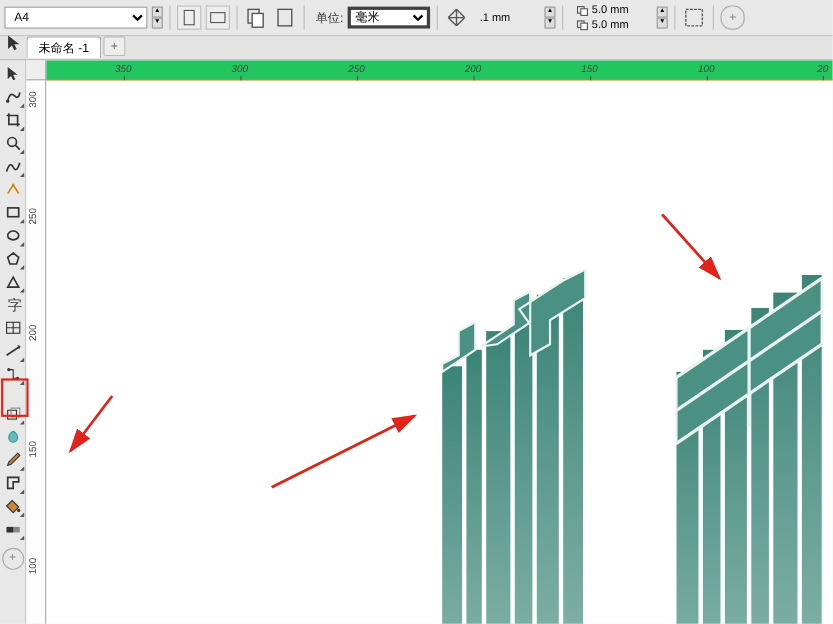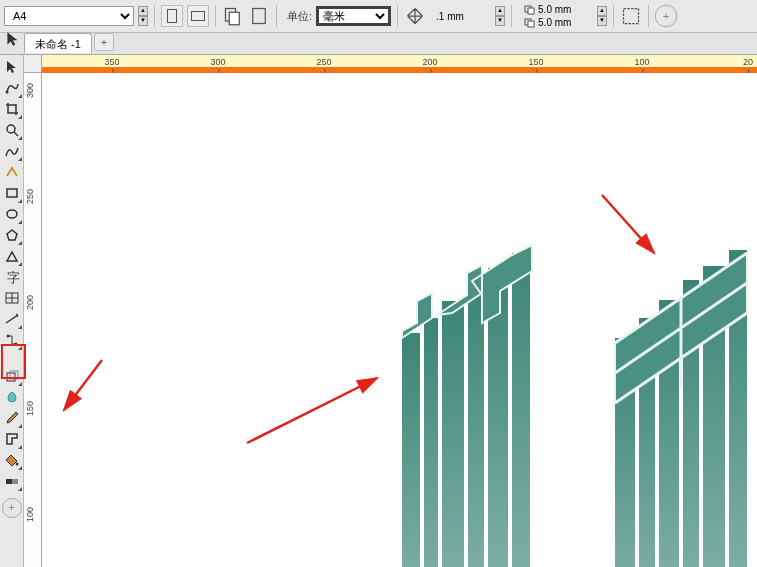--- a/index.html
+++ b/index.html
@@ -217,23 +217,24 @@
     width: 18px; height: 18px;
     background: #eee;
     border-right: 1px solid #aaa;
     border-bottom: 1px solid #aaa;
     z-index: 3;
   }
   .ruler-h {
     position: absolute;
     left: 18px; top: 0; right: 0;
     height: 18px;
-    background: #fef9c3;
-    border-bottom: 6px solid #f97316;
+    background: #22c55e;
+    border-bottom: 1px solid #f97316;
     z-index: 2;
+    font-style: italic;
   }
   .ruler-v {
     position: absolute;
     left: 0; top: 18px; bottom: 0;
     width: 18px;
     background: #fdfdfd;
     border-right: 1px solid #aaa;
     z-index: 2;
   }
   .ruler-h .tick, .ruler-v .tick {

